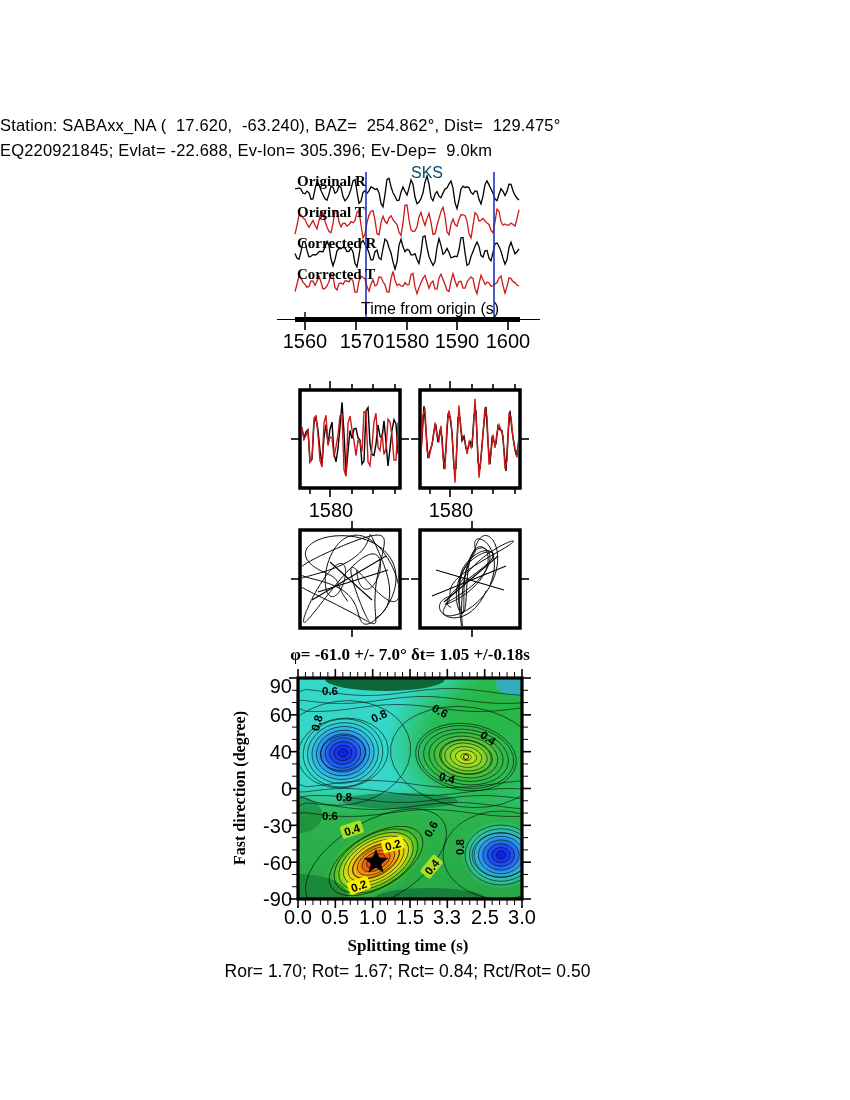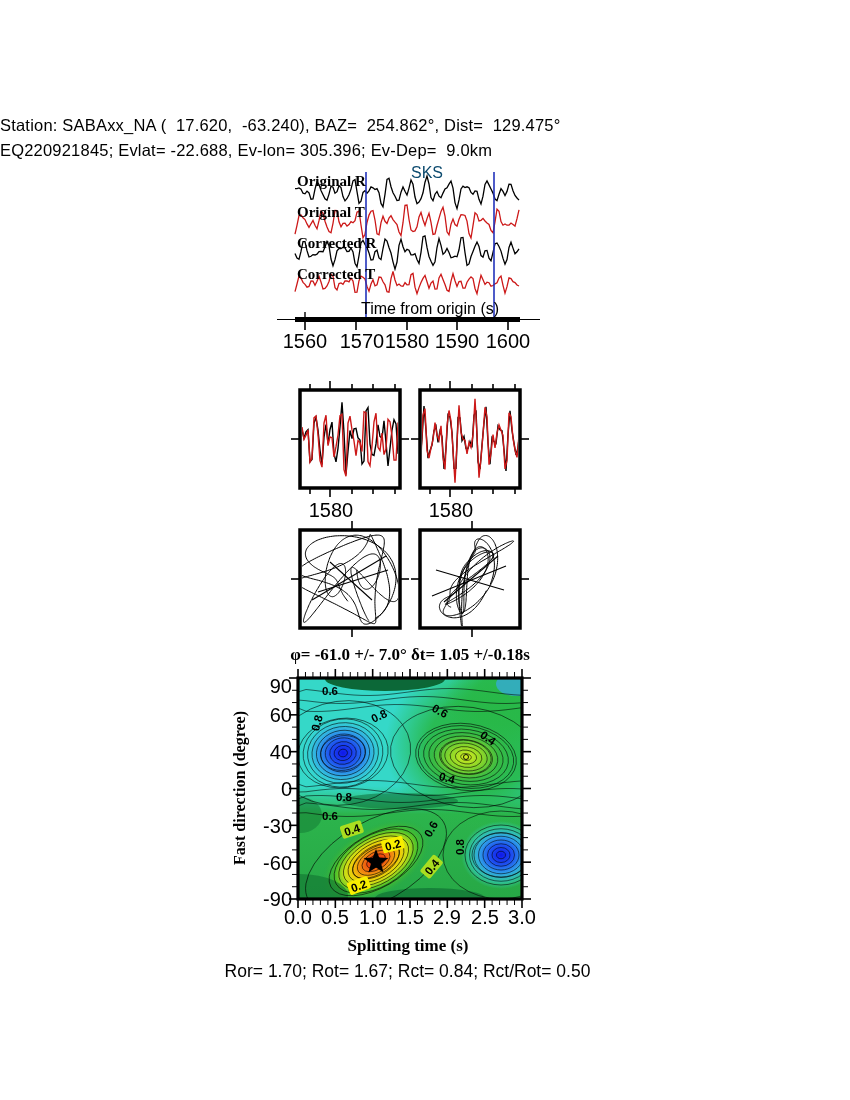--- a/index.html
+++ b/index.html
@@ -393,20 +393,20 @@
   <div class="abs tick" style="left:232px;top:741px;width:60px;text-align:right;">40</div>
   <div class="abs tick" style="left:232px;top:778px;width:60px;text-align:right;">0</div>
   <div class="abs tick" style="left:232px;top:815px;width:60px;text-align:right;">-30</div>
   <div class="abs tick" style="left:232px;top:852px;width:60px;text-align:right;">-60</div>
   <div class="abs tick" style="left:232px;top:888px;width:60px;text-align:right;">-90</div>
 
   <div class="abs tick ctr" style="left:273px;top:906px;width:50px;">0.0</div>
   <div class="abs tick ctr" style="left:310px;top:906px;width:50px;">0.5</div>
   <div class="abs tick ctr" style="left:348px;top:906px;width:50px;">1.0</div>
   <div class="abs tick ctr" style="left:385px;top:906px;width:50px;">1.5</div>
-  <div class="abs tick ctr" style="left:422px;top:906px;width:50px;">2.9</div>
+  <div class="abs tick ctr" style="left:422px;top:906px;width:50px;">3.3</div>
   <div class="abs tick ctr" style="left:460px;top:906px;width:50px;">2.5</div>
   <div class="abs tick ctr" style="left:497px;top:906px;width:50px;">3.0</div>
 
   <div class="abs serifb ctr" style="left:308px;top:936px;width:200px;font-size:17px;">Splitting time (s)</div>
 
   <div class="abs ctr" style="left:0;top:961px;width:815px;font-size:17.5px;">Ror= 1.70; Rot= 1.67; Rct= 0.84; Rct/Rot= 0.50</div>
 </div>
 
 </body></html>

